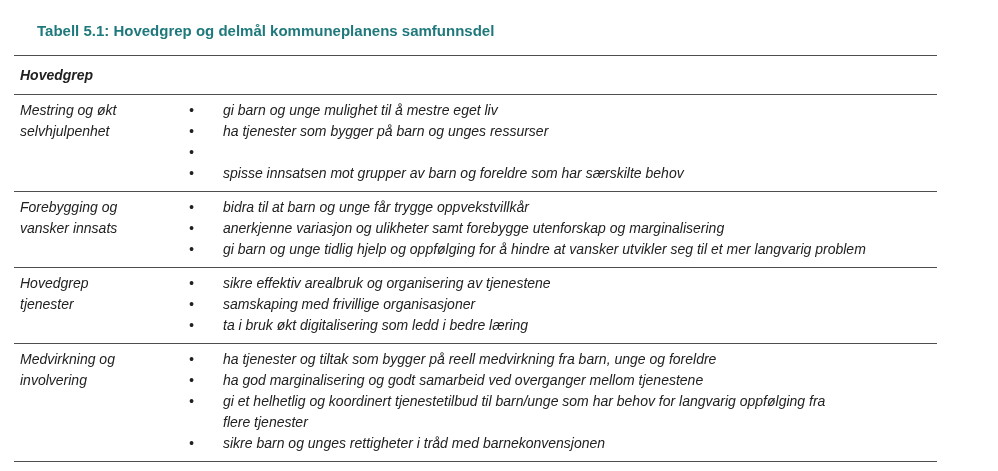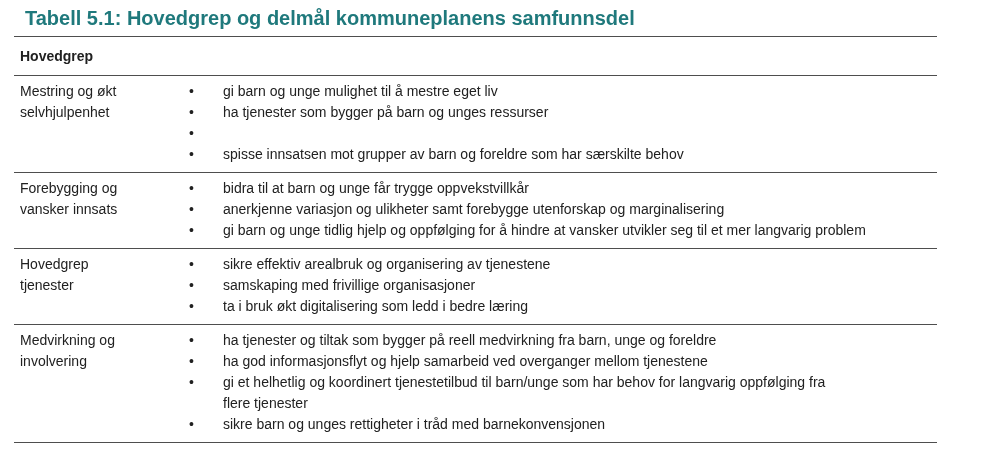--- a/index.html
+++ b/index.html
@@ -14,35 +14,36 @@
     font-family: "Liberation Sans", sans-serif;
     color: #212121;
     overflow: hidden;
   }
   .page {
     width: 998px;
     height: 471px;
     background: #ffffff;
   }
   .caption {
-    margin: 3px;
+    margin: 15px;
     padding: 6px 0 0 22px;
-    font-size: 20px;
+    font-size: 15px;
     line-height: 19px;
     font-weight: bold;
     color: #1f797c;
   }
   .table {
     margin: 8px 0 0 14px;
     width: 923px;
     border-bottom: 1.5px solid #4e4e4e;
   }
   .row {
     display: flex;
     border-top: 1.5px solid #4e4e4e;
+    font-style: italic;
   }
   .col1 {
     width: 142px;
     flex: none;
     padding: 5px 14px 7px 6px;
     font-size: 14px;
     line-height: 21px;
   }
   .col2 {
     flex: 1;
@@ -156,21 +157,21 @@
     <div class="row">
       <div class="col1">Medvirkning og involvering</div>
       <div class="col2">
         <ul class="delmal-list">
           <li>
               <span class="bullet">•</span>
               <span class="li-text">ha tjenester og tiltak som bygger på reell medvirkning fra barn, unge og foreldre</span>
             </li>
           <li>
               <span class="bullet">•</span>
-              <span class="li-text">ha god informasjonsflyt og hjelp samarbeid ved overganger mellom tjenestene</span>
+              <span class="li-text">ha god marginalisering og godt samarbeid ved overganger mellom tjenestene</span>
             </li>
           <li>
               <span class="bullet">•</span>
               <span class="li-text">gi et helhetlig og koordinert tjenestetilbud til barn/unge som har behov for langvarig oppfølging fra
 flere tjenester</span>
             </li>
           <li>
               <span class="bullet">•</span>
               <span class="li-text">sikre barn og unges rettigheter i tråd med barnekonvensjonen</span>
             </li>

